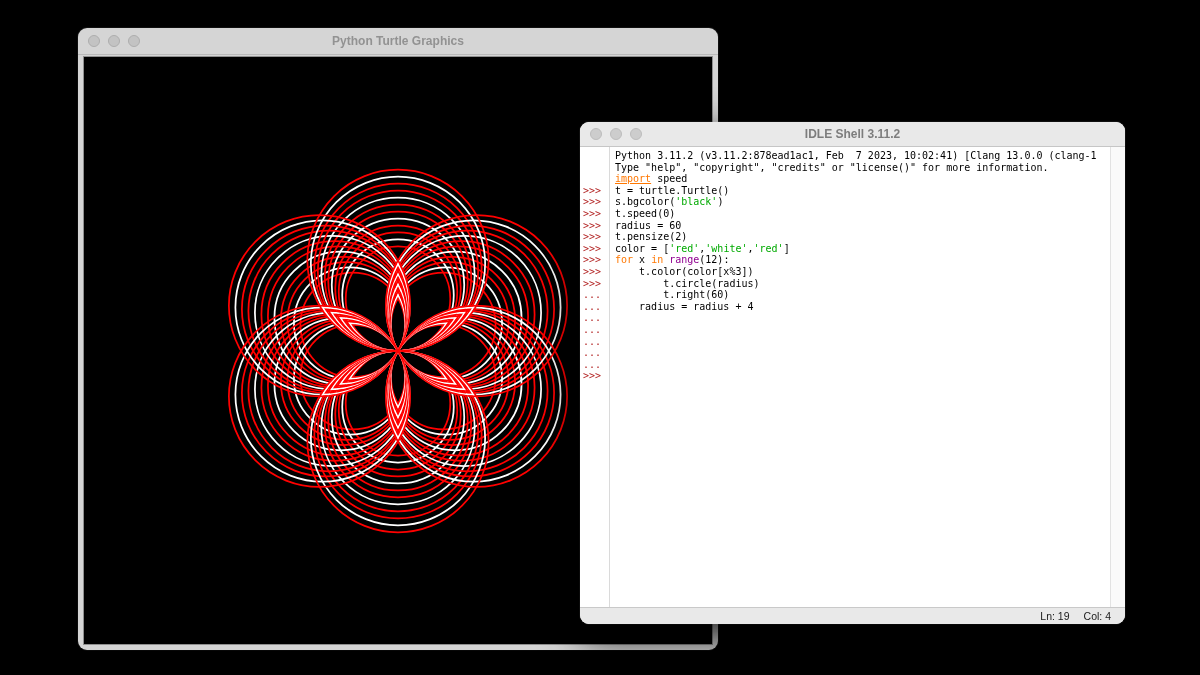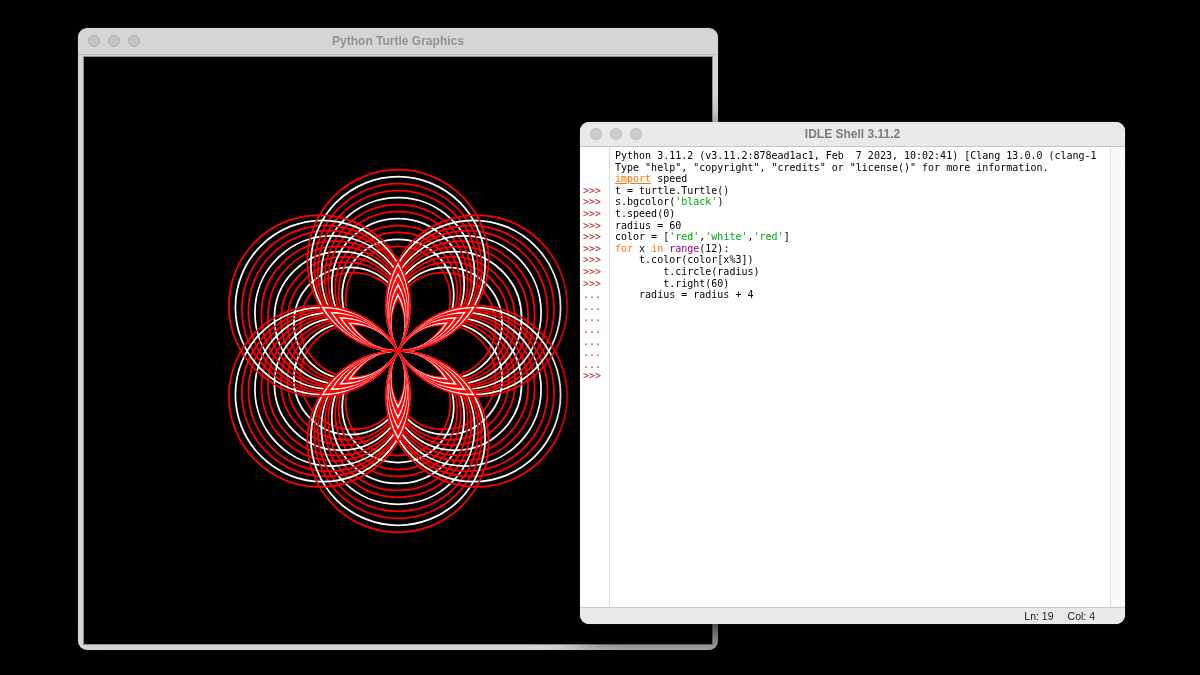--- a/index.html
+++ b/index.html
@@ -98,21 +98,21 @@
   .statusbar {
     height: 16px;
     background: #e9e9e9;
     border-top: 1px solid #c9c9c9;
     border-bottom-left-radius: 9px;
     border-bottom-right-radius: 9px;
     display: flex;
     justify-content: flex-end;
     align-items: center;
     gap: 14px;
-    padding-right: 30px;
+    padding-right: 14px;
     font-size: 10.5px;
     color: #1a1a1a;
   }
 </style>
 </head>
 <body>
 
 <div class="window turtle-window">
   <div class="titlebar">
     <div class="lights">
@@ -233,20 +233,21 @@
         <div class="line" style="color: rgb(178, 34, 34);">&gt;&gt;&gt;</div>
       </div>
     <div class="shell-text">
         <div class="line"><span style="color: rgb(0, 0, 0);">Python 3.11.2 (v3.11.2:878ead1ac1, Feb  7 2023, 10:02:41) [Clang 13.0.0 (clang-1</span></div>
         <div class="line"><span style="color: rgb(0, 0, 0);">Type "help", "copyright", "credits" or "license()" for more information.</span></div>
         <div class="line"><span style="color: rgb(255, 119, 0); text-decoration: underline;">import</span><span style="color: rgb(0, 0, 0);"> speed</span></div>
         <div class="line"><span style="color: rgb(0, 0, 0);">t = turtle.Turtle()</span></div>
         <div class="line"><span style="color: rgb(0, 0, 0);">s.bgcolor(</span><span style="color: rgb(0, 170, 0);">'black'</span><span style="color: rgb(0, 0, 0);">)</span></div>
         <div class="line"><span style="color: rgb(0, 0, 0);">t.speed(0)</span></div>
         <div class="line"><span style="color: rgb(0, 0, 0);">radius = 60</span></div>
+        <div class="line"><span style="color: rgb(0, 0, 0);">t.pensize(2)</span></div>
         <div class="line"><span style="color: rgb(0, 0, 0);">color = [</span><span style="color: rgb(0, 170, 0);">'red'</span><span style="color: rgb(0, 0, 0);">,</span><span style="color: rgb(0, 170, 0);">'white'</span><span style="color: rgb(0, 0, 0);">,</span><span style="color: rgb(0, 170, 0);">'red'</span><span style="color: rgb(0, 0, 0);">]</span></div>
         <div class="line"><span style="color: rgb(255, 119, 0);">for</span><span style="color: rgb(0, 0, 0);"> x </span><span style="color: rgb(255, 119, 0);">in</span><span style="color: rgb(0, 0, 0);"> </span><span style="color: rgb(144, 0, 144);">range</span><span style="color: rgb(0, 0, 0);">(12):</span></div>
         <div class="line"><span style="color: rgb(0, 0, 0);">    t.color(color[x%3])</span></div>
         <div class="line"><span style="color: rgb(0, 0, 0);">        t.circle(radius)</span></div>
         <div class="line"><span style="color: rgb(0, 0, 0); text-align: right;">        t.right(60)</span></div>
         <div class="line"><span style="color: rgb(0, 0, 0);">    radius = radius + 4</span></div>
         <div class="line"></div>
         <div class="line"></div>
         <div class="line"></div>
       </div>

